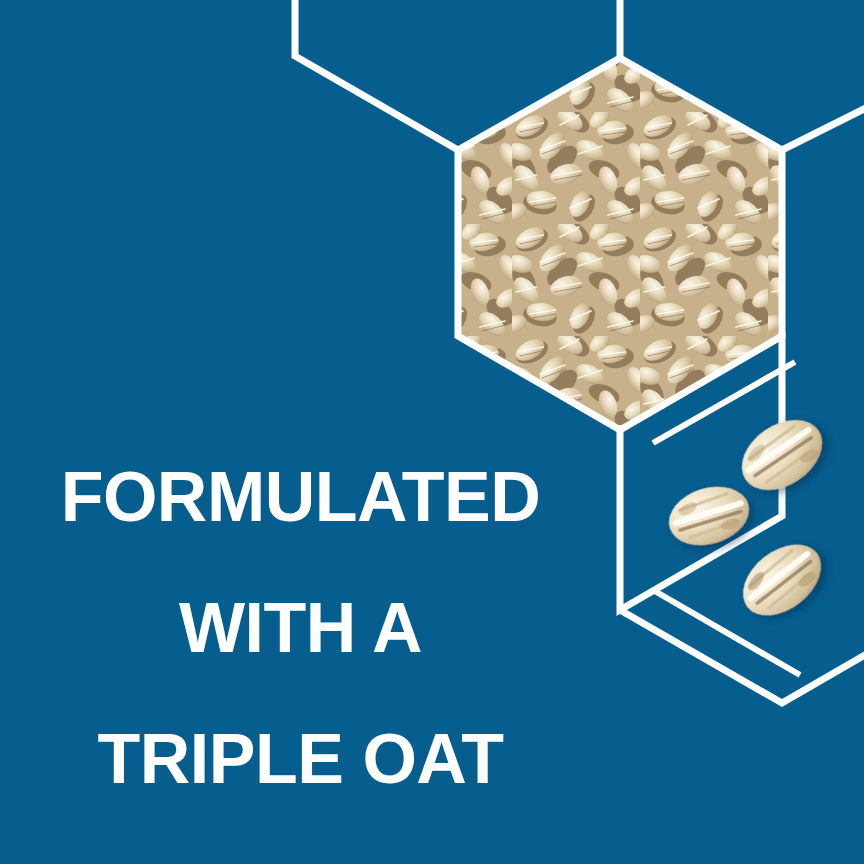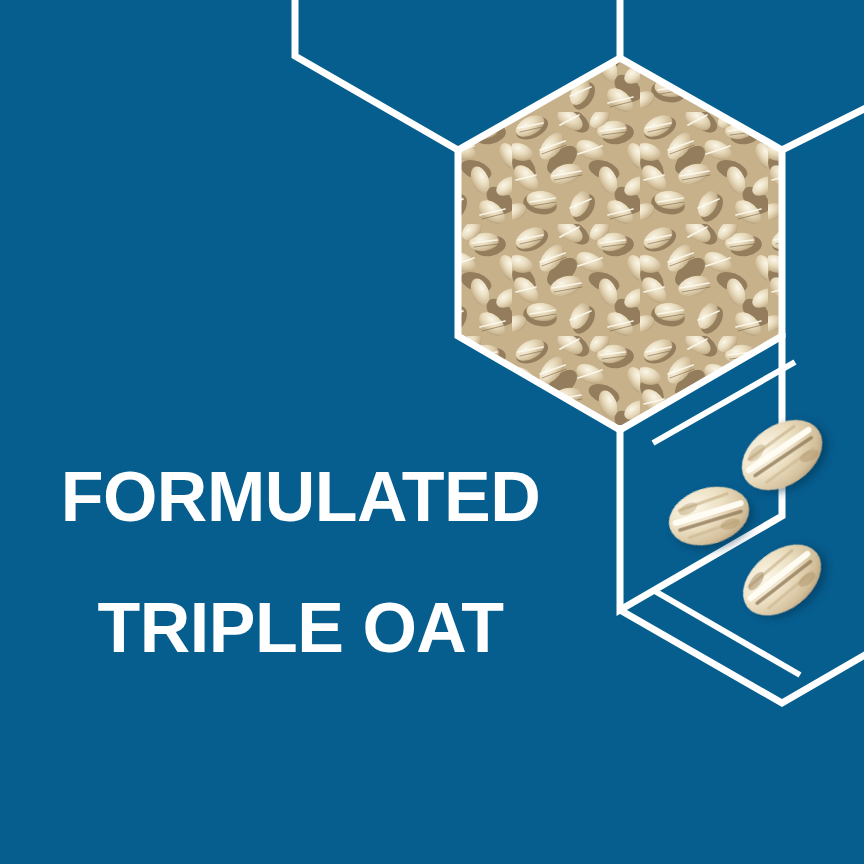--- a/index.html
+++ b/index.html
@@ -182,17 +182,18 @@
         <path d="M-30,-15 L26,-17" stroke="#c9b48c" stroke-width="3" stroke-linecap="round" fill="none" opacity="0.7"></path>
         <path d="M-28,14 L30,12" stroke="#c9b48c" stroke-width="3" stroke-linecap="round" fill="none" opacity="0.6"></path>
         <ellipse cx="-21" cy="-15" rx="11" ry="5" fill="#9d8259" opacity="0.5" transform="rotate(-14 -21 -15)"></ellipse>
         <ellipse cx="20" cy="15" rx="10" ry="5" fill="#a98f64" opacity="0.45"></ellipse>
       </g>
     </g>
   </svg>
 
   <div id="headline">
     <span class="hl-line">FORMULATED</span>
+    <span class="hl-line">WITH A</span>
     <span class="hl-line">TRIPLE OAT</span>
     
   </div>
 
 </div>
 
 </body></html>

